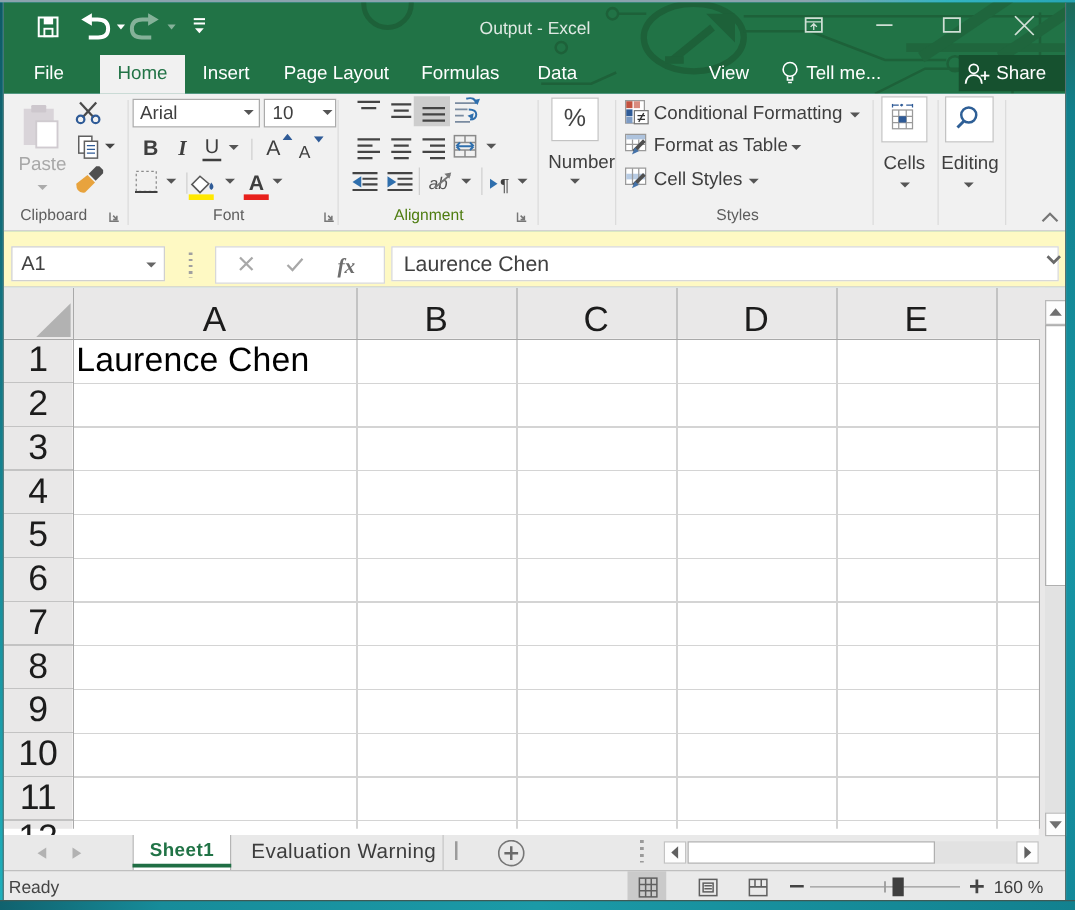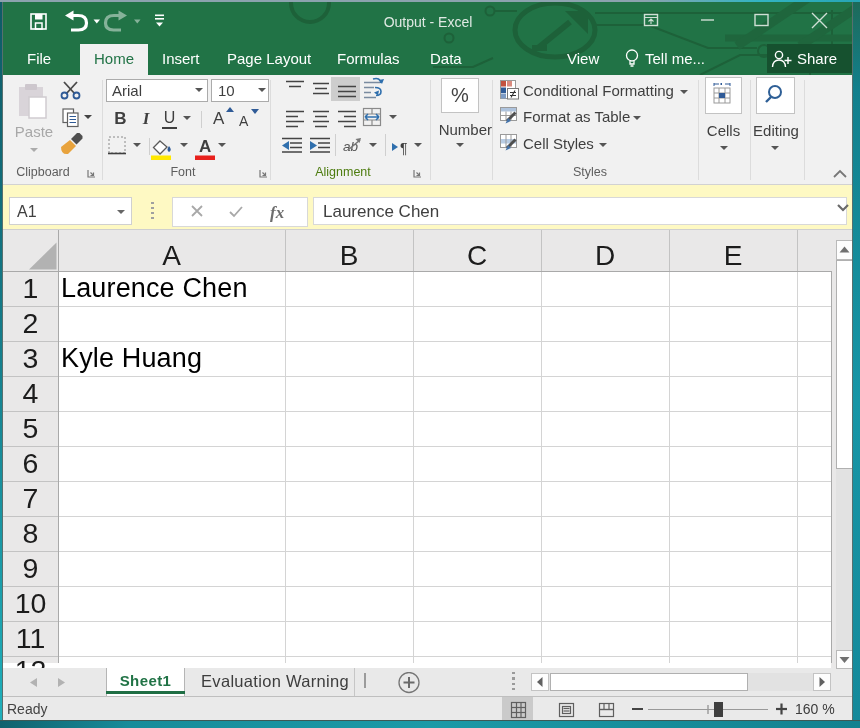--- a/index.html
+++ b/index.html
@@ -414,21 +414,20 @@
     </g>
     <g stroke="#a9a9a9" stroke-width="1">
       <line x1="828.5" y1="41" x2="828.5" y2="438"></line>
       <line x1="0" y1="437.5" x2="829" y2="437.5" stroke="#9e9e9e"></line>
       <line x1="0" y1="41.5" x2="829" y2="41.5"></line>
       <line x1="55.5" y1="0" x2="55.5" y2="433"></line>
     </g>
   </svg>
 
   <div class="abs cell" style="top:41px;">Laurence Chen</div>
-  <div class="abs cell" style="top:111px;">Kyle Huang</div>
 
   <div class="abs" style="left:833px;top:10px;width:17px;height:428px;background:#fdfdfd;"></div>
   <div class="abs" style="left:833px;top:10px;width:17px;height:20px;background:#fdfdfd;border:1px solid #b9b9b9;box-sizing:border-box;"></div>
   <svg width="17" height="20" style="position:absolute;left:833px;top:10px;">
       <path d="M 8.5 6.5 l 5 6 -10 0 z" fill="#707070"></path>
     </svg>
   <div class="abs" style="left:833px;top:29.5px;width:17px;height:209px;background:#fff;border:1px solid #b0b0b0;box-sizing:border-box;"></div>
   <div class="abs" style="left:833px;top:238.5px;width:17px;height:199px;background:#e2e2e2;"></div>
 </div>
 

